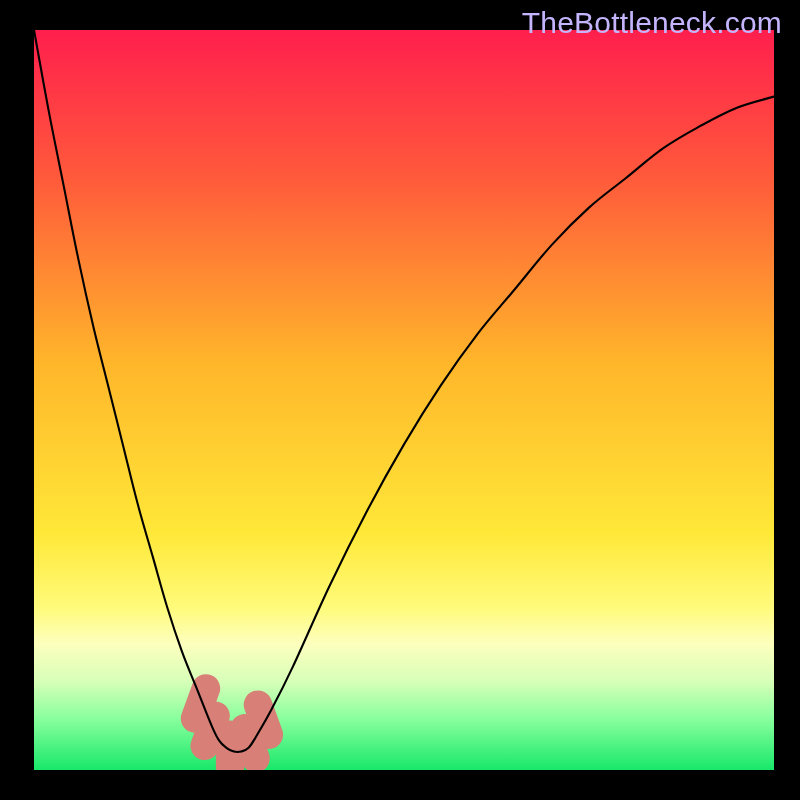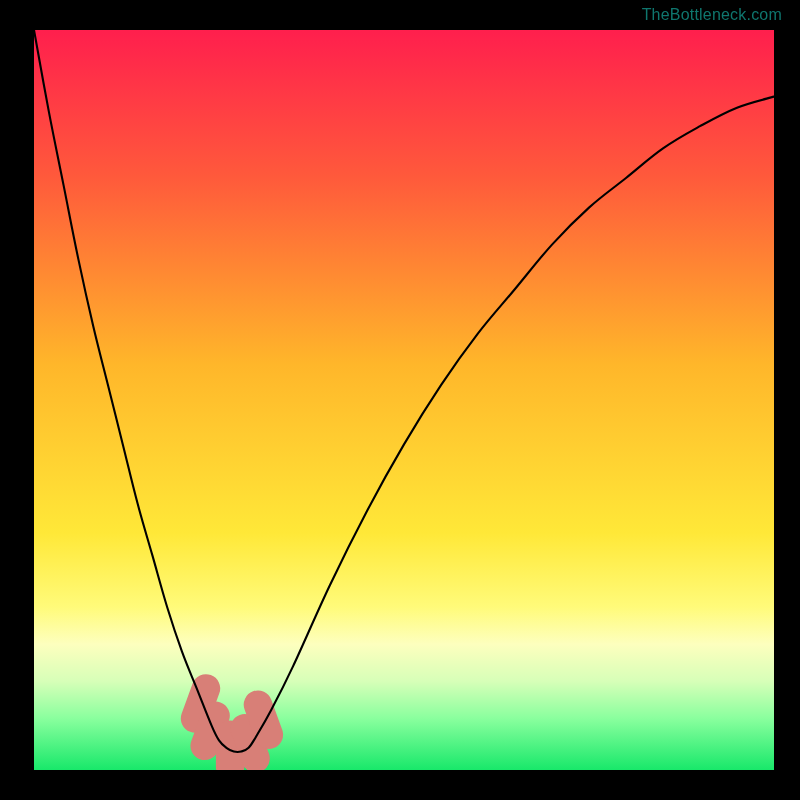--- a/index.html
+++ b/index.html
@@ -21,22 +21,22 @@
     position: absolute;
     left: 34px;
     top: 30px;
     width: 740px;
     height: 740px;
   }
   .watermark {
     position: absolute;
     top: 6px;
     right: 18px;
-    color: #0f766e;
-    font-size: 16px;
+    color: #c4b5fd;
+    font-size: 30px;
     font-weight: 500;
     letter-spacing: 0.2px;
     z-index: 5;
   }
   svg { display: block; }
 </style>
 </head>
 <body>
 
 <div class="frame">

